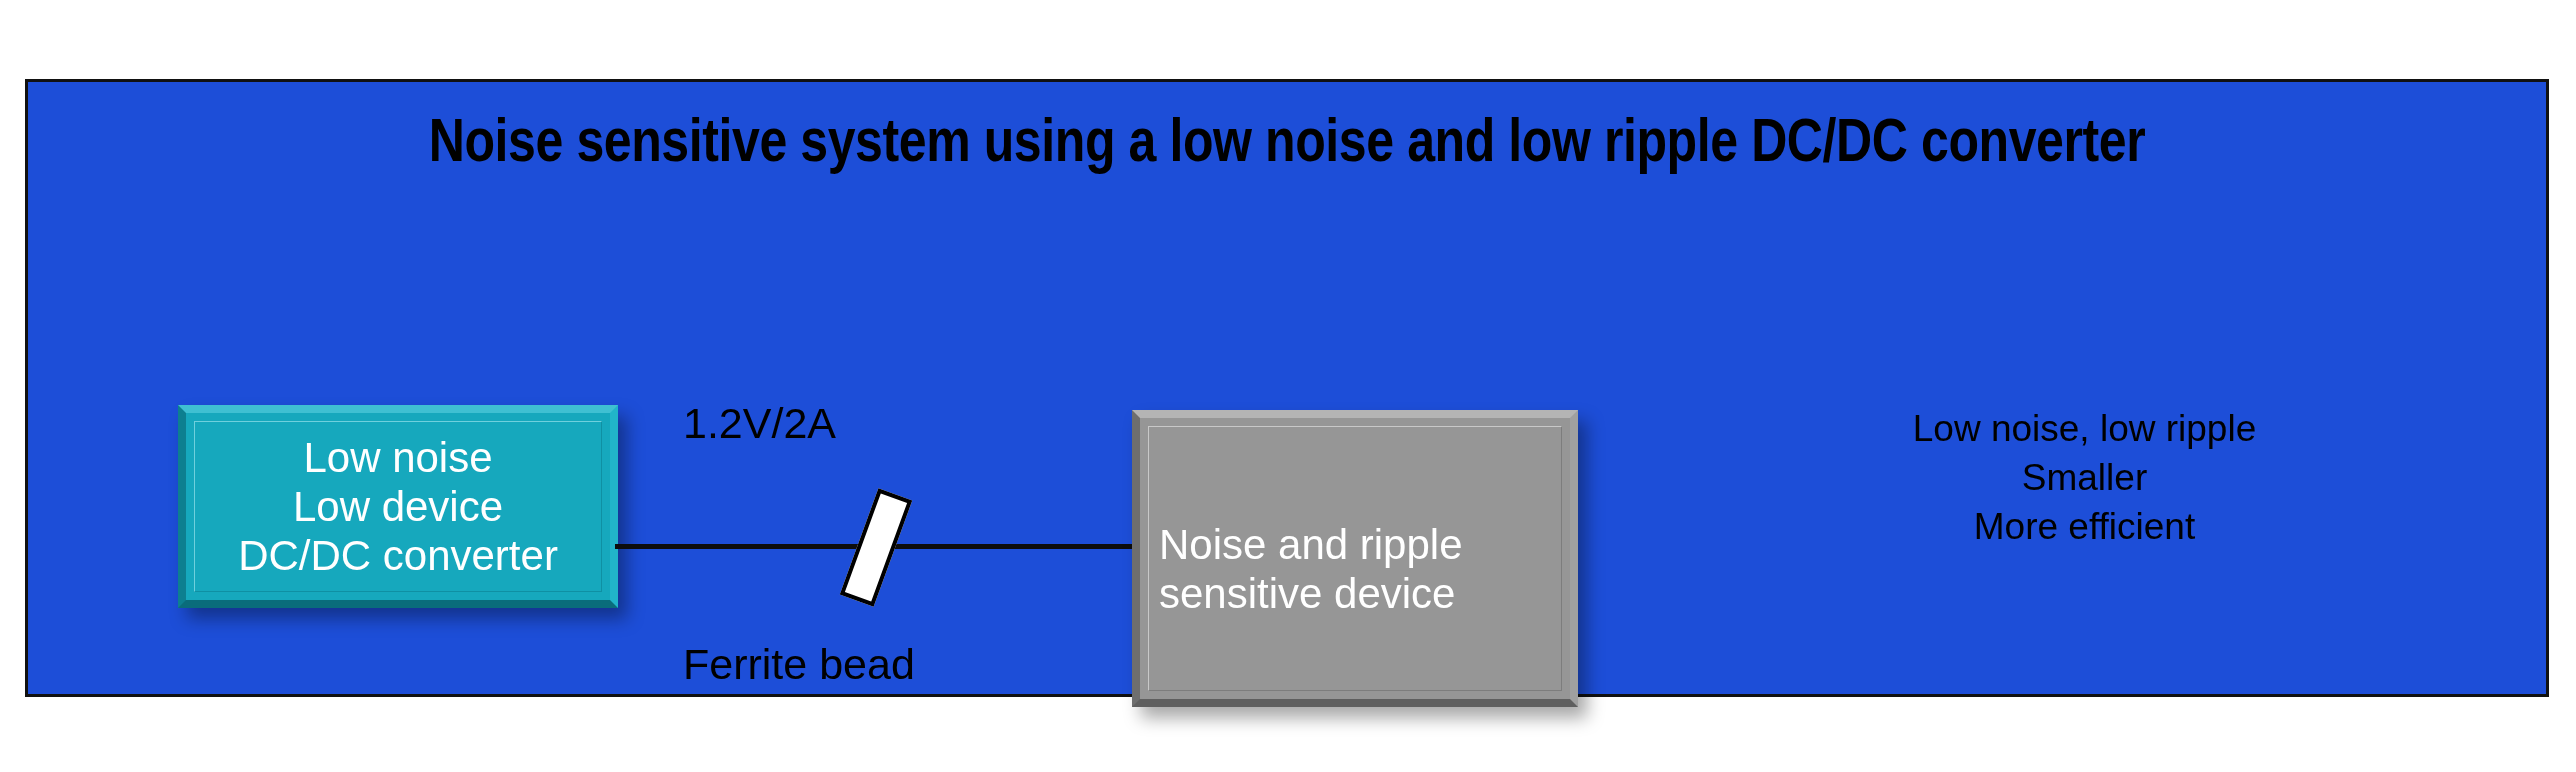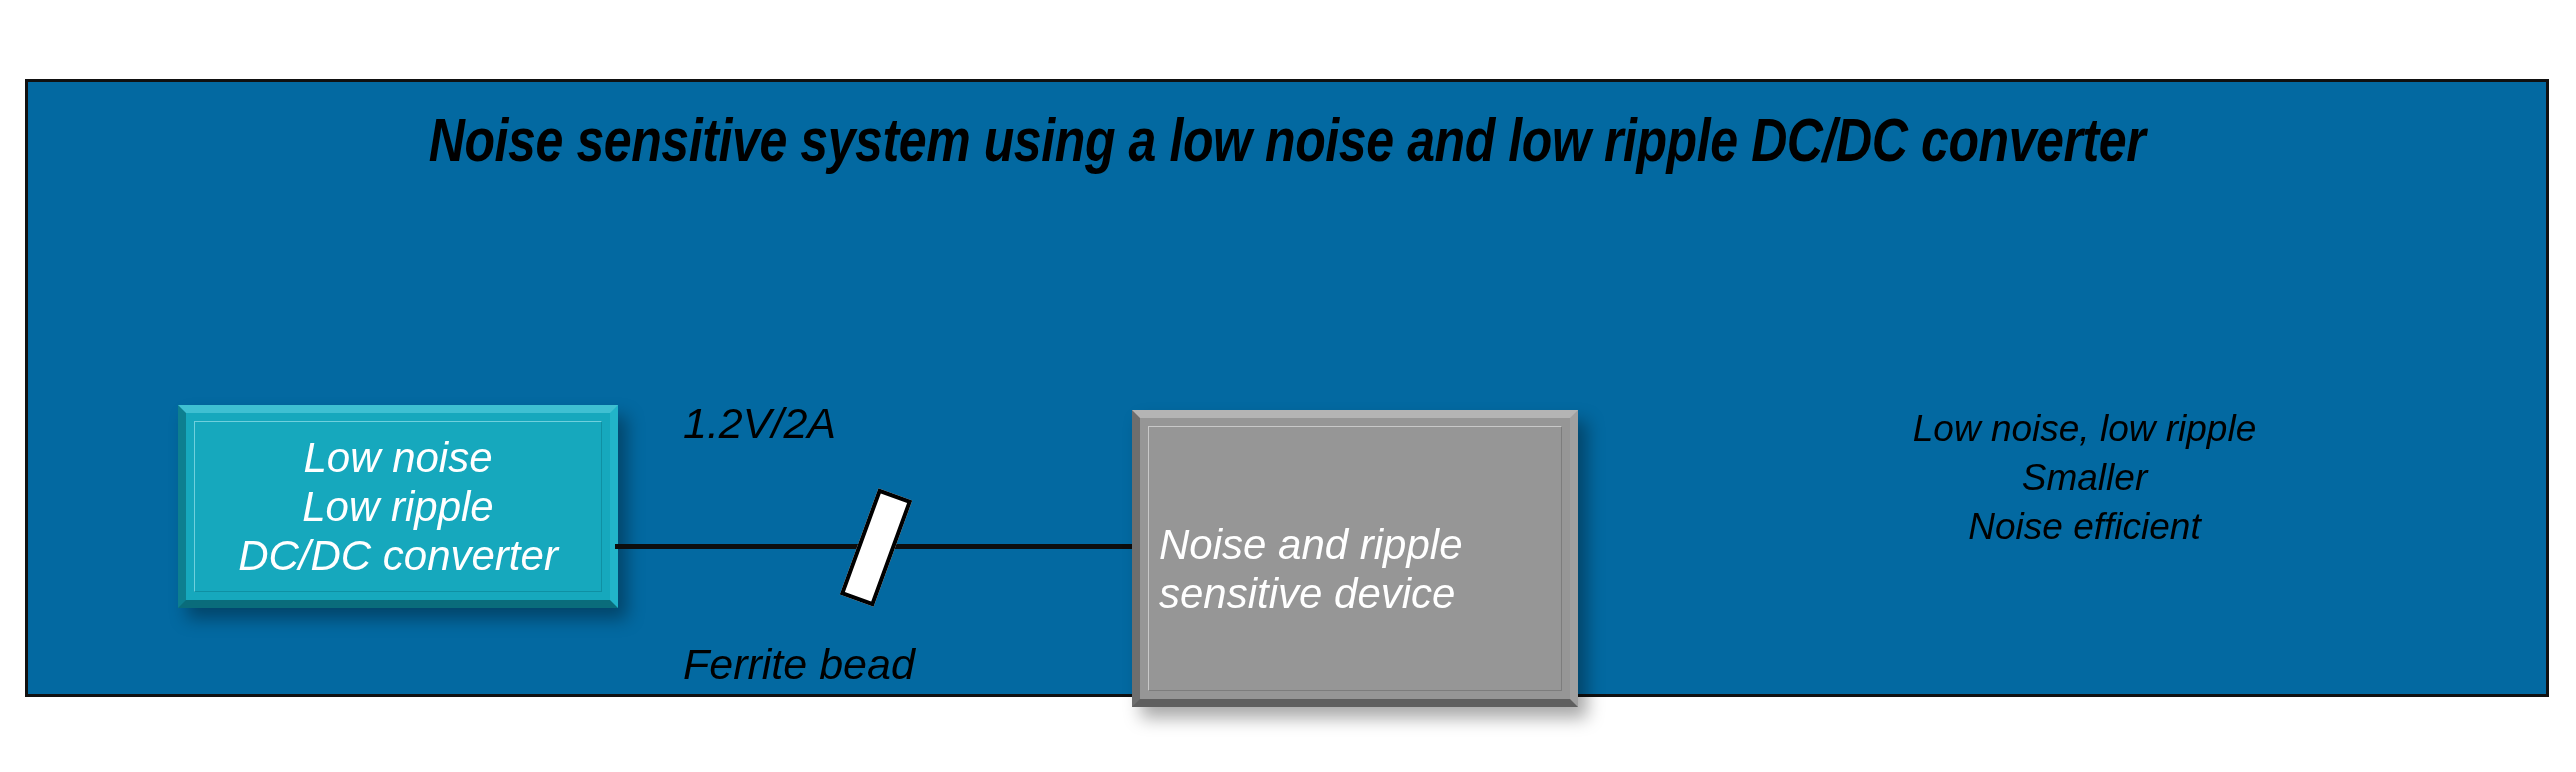--- a/index.html
+++ b/index.html
@@ -18,22 +18,21 @@
 
   
   #slide-frame {
     position: absolute;
     left: 25px;
     top: 79px;
     width: 2524px;
     height: 618px;
     box-sizing: border-box;
     border: 3.9px solid #111111;
-    background: #0369a1;
-    font-style: italic;
+    background: #1d4ed8;
   }
 
   
   #title {
     position: absolute;
     left: 0;
     top: 27px;
     width: 100%;
     text-align: center;
     font-family: "Liberation Sans Narrow", "Liberation Sans", sans-serif;
@@ -191,21 +190,21 @@
 <div id="slide-frame">
 
   <div id="title">Noise sensitive system using a low noise and low ripple DC/DC converter</div>
 
   <div class="block" id="converter-block">
     <div class="face">
       <div class="inner"></div>
     </div>
     <div class="label">
       <span>Low noise</span>
-      <span>Low ripple</span>
+      <span>Low device</span>
       <span>DC/DC converter</span>
     </div>
   </div>
 
   <div id="connection-wire"></div>
 
   <div id="ferrite-bead-symbol"></div>
 
   <div class="wire-label" id="voltage-label">1.2V/2A</div>
   <div class="wire-label" id="ferrite-label">Ferrite bead</div>
@@ -216,17 +215,17 @@
     </div>
     <div class="label">
       <span>Noise and ripple</span>
       <span>sensitive device</span>
     </div>
   </div>
 
   <div id="benefits-list">
     <div>Low noise, low ripple</div>
     <div>Smaller</div>
-    <div>Noise efficient</div>
+    <div>More efficient</div>
   </div>
 
 </div>
 
 
 </body></html>

